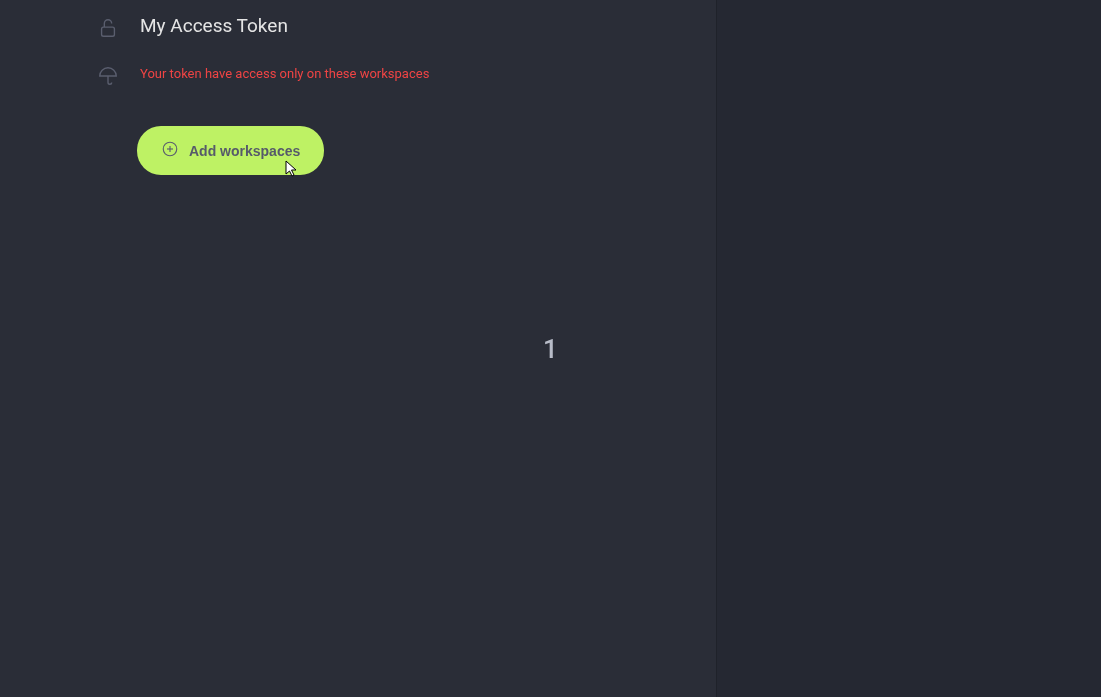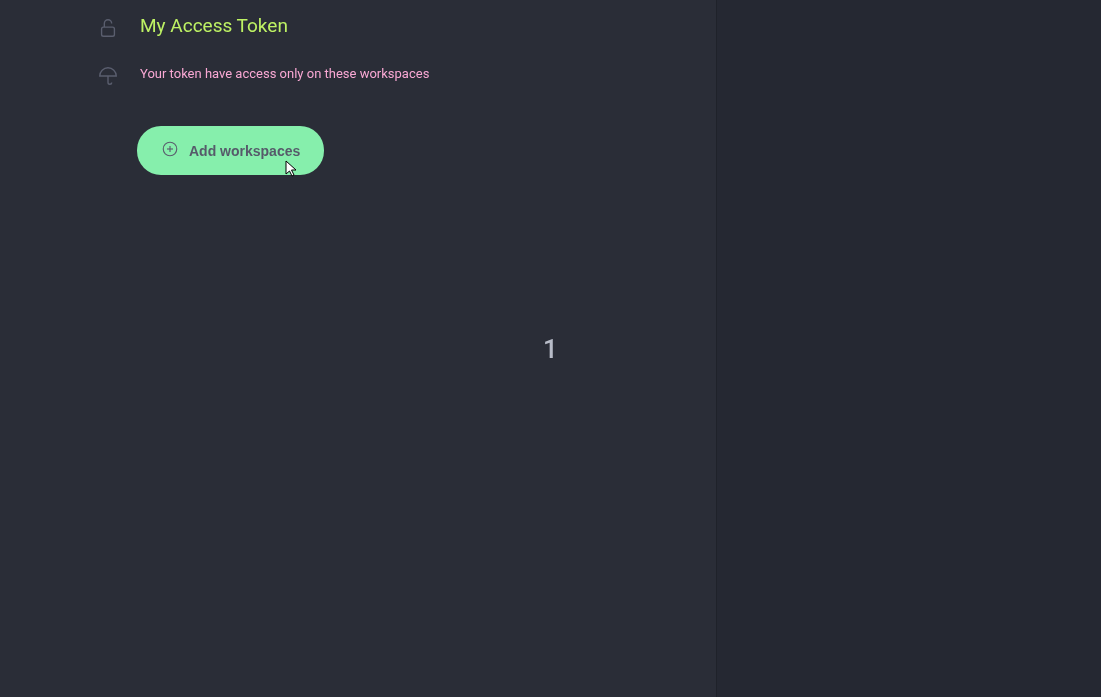--- a/index.html
+++ b/index.html
@@ -74,39 +74,39 @@
     
     .icon-wrapper svg {
       stroke: #5a5e6e;
       fill: none;
       stroke-width: 1.5;
     }
     
     .section-title {
       font-size: 19px;
       font-weight: 400;
-      color: #bef264;
+      color: #e5e5e5;
       line-height: 1.3;
     }
     
     .section-subtitle {
       font-size: 13px;
       font-weight: 400;
-      color: #f9a8d4;
+      color: #ef4444;
       margin-top: 4px;
     }
     
     .add-button {
       position: absolute;
       left: 137px;
       top: 126px;
       display: inline-flex;
       align-items: center;
       gap: 10px;
-      background: #86efac;
+      background: #bef264;
       border: none;
       border-radius: 24px;
       padding: 14px 24px;
       cursor: pointer;
     }
     
     .add-button svg {
       stroke: #5a5e6e;
       fill: none;
       stroke-width: 1.5;

